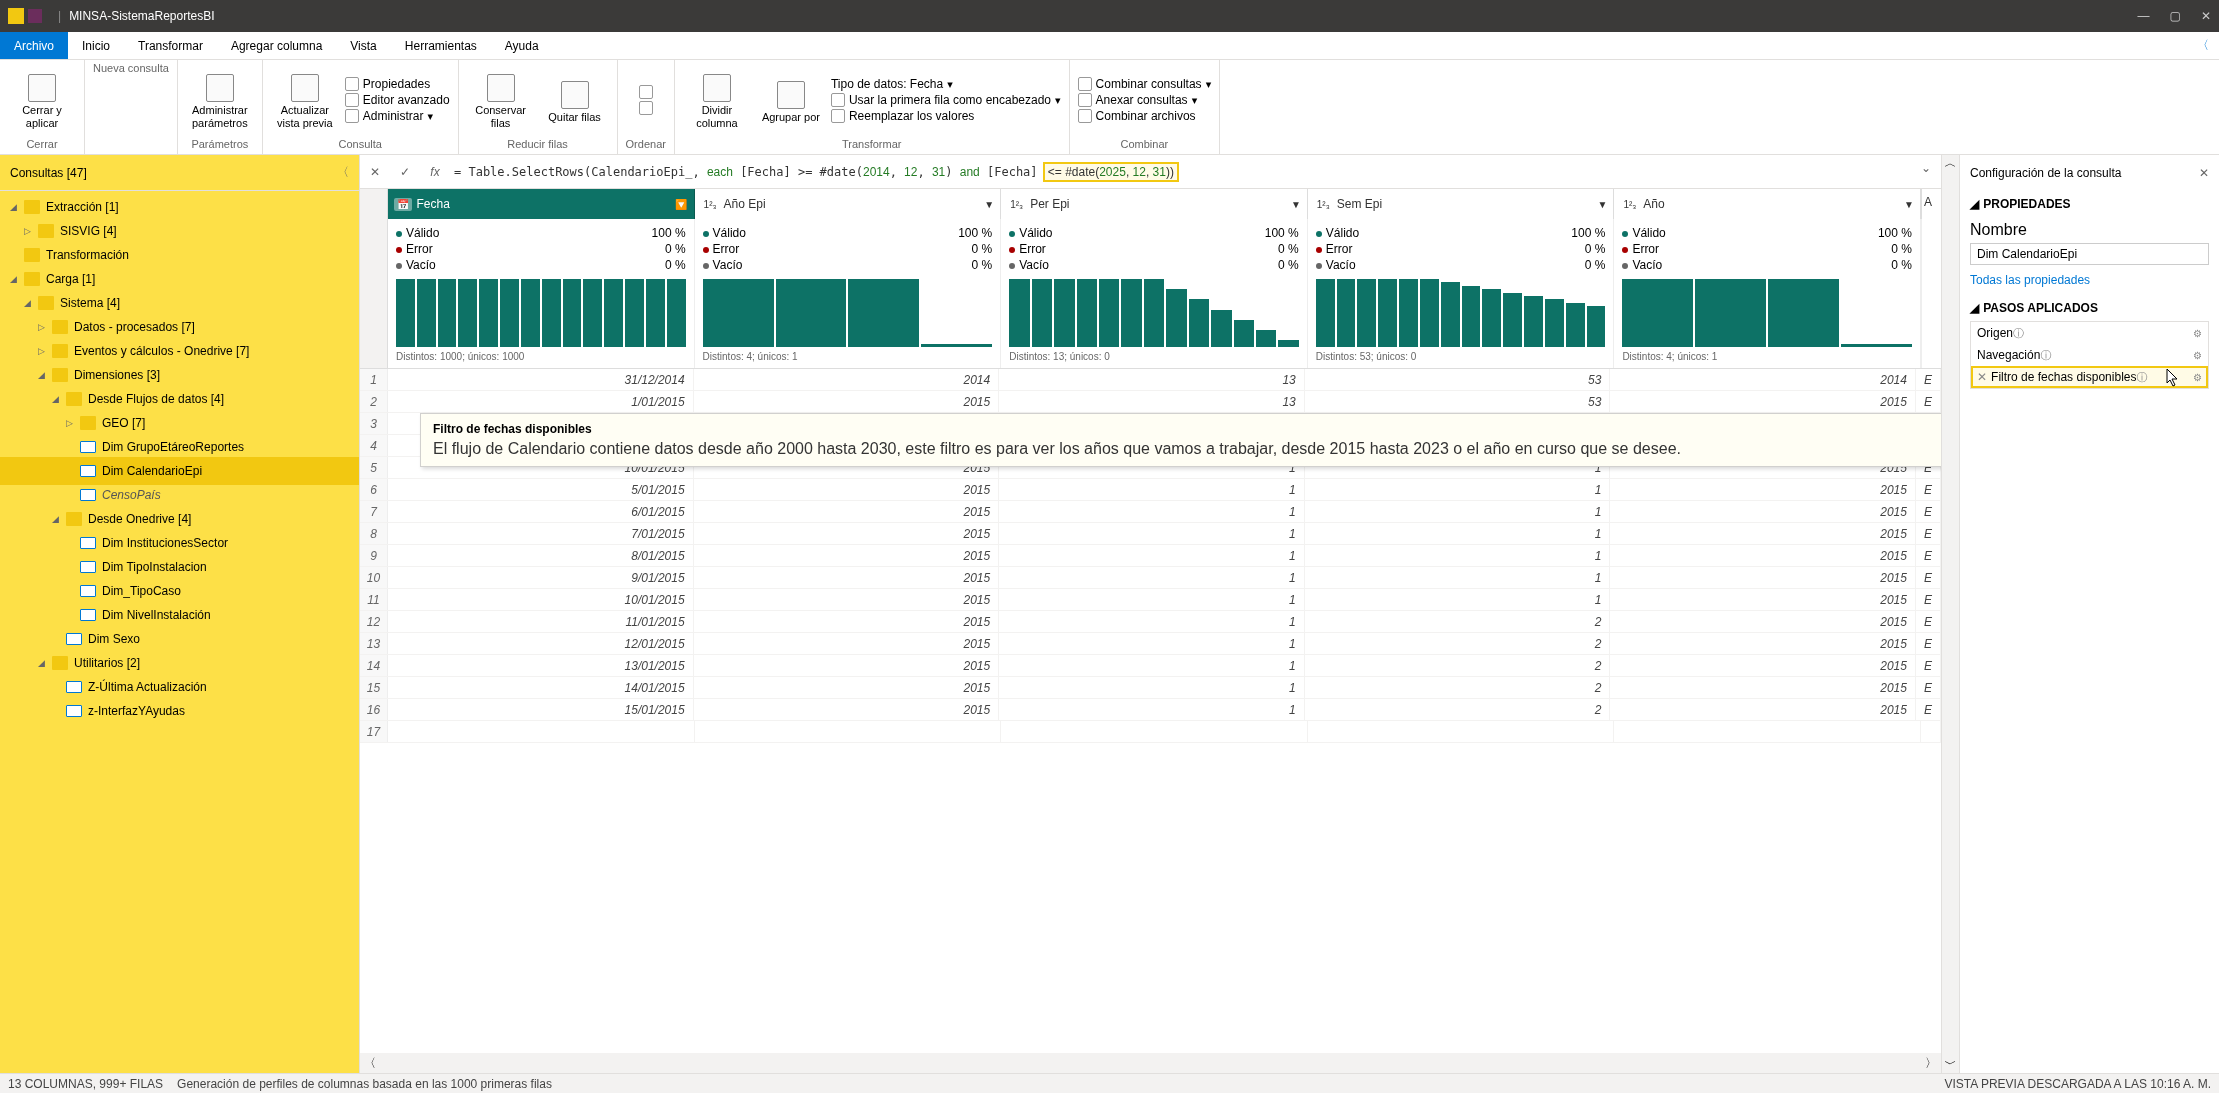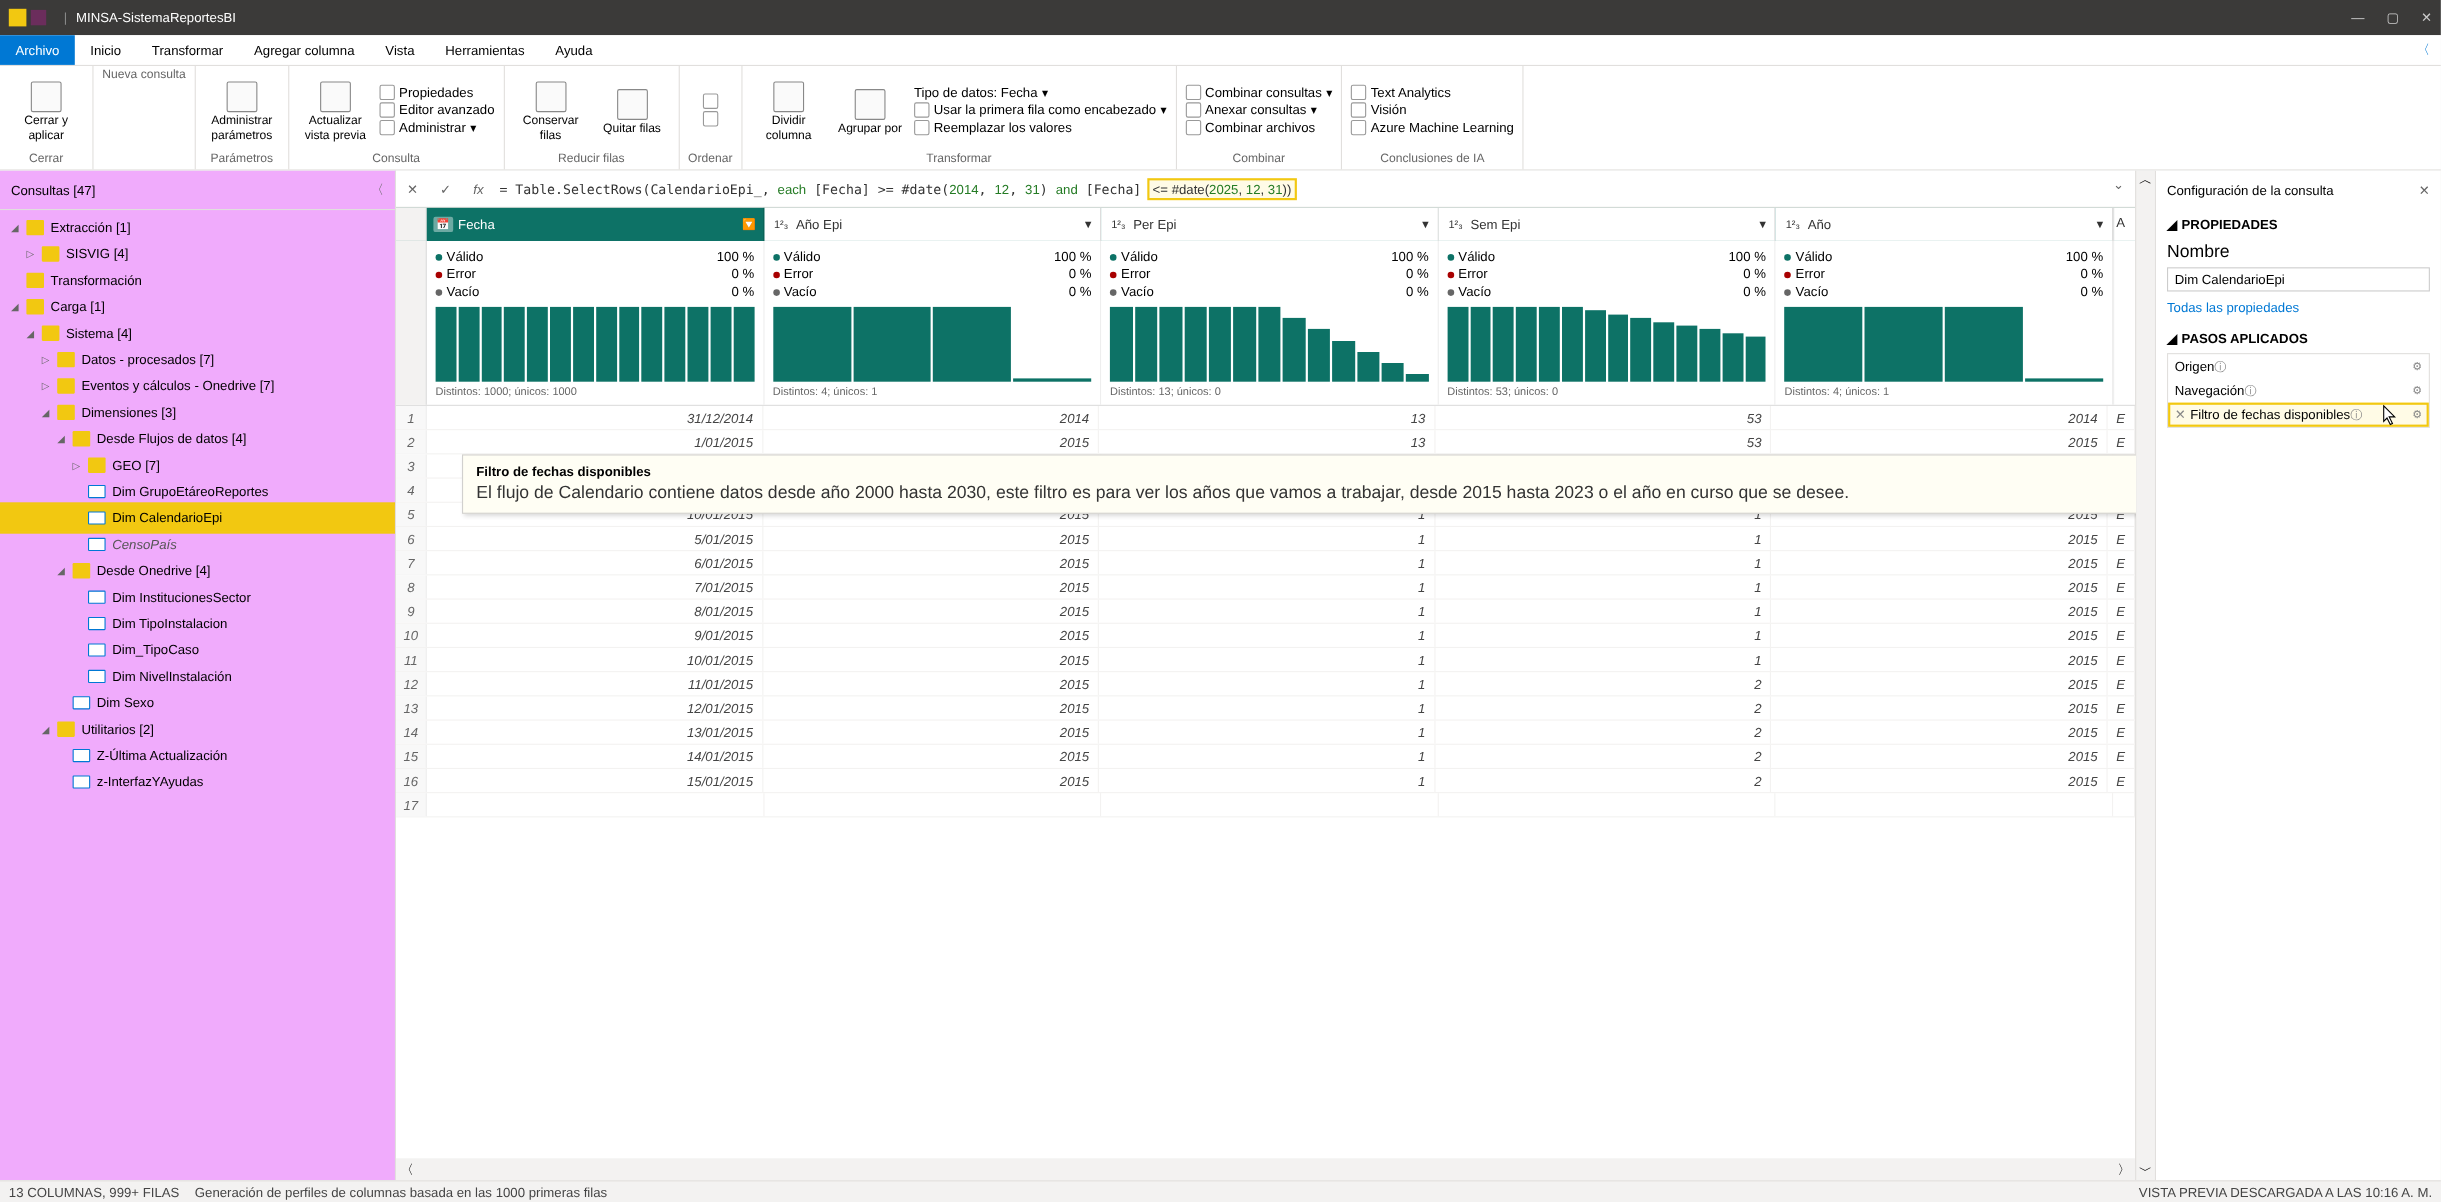--- a/index.html
+++ b/index.html
@@ -21,21 +21,21 @@
 .group { display:flex; flex-direction:column; align-items:center; padding:2px 8px; border-right:1px solid #e1dfdd; }
 .group-buttons { flex:1; display:flex; align-items:center; gap:6px; }
 .group-label { font-size:11px; color:#666; padding-bottom:2px; }
 .big-btn { display:flex; flex-direction:column; align-items:center; justify-content:flex-start; width:68px; padding-top:4px; cursor:pointer; }
 .big-btn .icon { width:28px; height:28px; border:1px solid #888; border-radius:2px; background:#fafafa; margin-bottom:2px; }
 .big-btn .label { font-size:11px; text-align:center; line-height:13px; }
 .small-col { display:flex; flex-direction:column; gap:2px; }
 .small-btn { display:flex; align-items:center; gap:4px; font-size:11px; cursor:pointer; }
 .small-btn .sicon { width:14px; height:14px; border:1px solid #999; border-radius:2px; }
 .main { flex:1; display:flex; overflow:hidden; }
-.queries { width:360px; background:#f0abfc; border-right:1px solid #e1dfdd; display:flex; flex-direction:column; }
+.queries { width:360px; background:#fde047; border-right:1px solid #e1dfdd; display:flex; flex-direction:column; }
 .queries-header { display:flex; align-items:center; height:36px; padding:0 10px; font-size:16px; border-bottom:1px solid #e1dfdd; }
 .queries-header .collapse { margin-left:auto; color:#666; cursor:pointer; }
 .tree { flex:1; overflow:auto; padding:4px 0; position:relative; }
 .tree-item { display:flex; align-items:center; height:24px; padding-left:10px; cursor:pointer; }
 .tree-item.lvl1 { padding-left:24px; }
 .tree-item.lvl2 { padding-left:38px; }
 .tree-item.lvl3 { padding-left:52px; }
 .tree-item.lvl4 { padding-left:66px; }
 .tree-item .arrow { width:10px; color:#666; font-size:9px; }
 .tree-item .folder { width:16px; height:14px; background:#f2c811; border-radius:1px; margin-right:6px; margin-left:4px; }
@@ -210,39 +210,20 @@
           <div class="small-btn"><span class="sicon"></span><span>Combinar consultas</span> ▾</div>
           <div class="small-btn"><span class="sicon"></span><span>Anexar consultas</span> ▾</div>
           <div class="small-btn">
                 <span class="sicon"></span>
                 <span>Combinar archivos</span>
               </div>
         </div>
           </div>
         <div class="group-label">Combinar</div>
       </div>
-      <div class="group">
-        <div class="group-buttons">
-            <div class="small-col">
-          <div class="small-btn">
-                <span class="sicon"></span>
-                <span>Text Analytics</span>
-              </div>
-          <div class="small-btn">
-                <span class="sicon"></span>
-                <span>Visión</span>
-              </div>
-          <div class="small-btn">
-                <span class="sicon"></span>
-                <span>Azure Machine Learning</span>
-              </div>
-        </div>
-          </div>
-        <div class="group-label">Conclusiones de IA</div>
-      </div>
     </div>
   </div>
 
   <div class="main">
     <div class="queries">
       <div class="queries-header">
         <span>Consultas [47]</span>
         <span class="collapse">〈</span>
       </div>
       <div class="tree">

